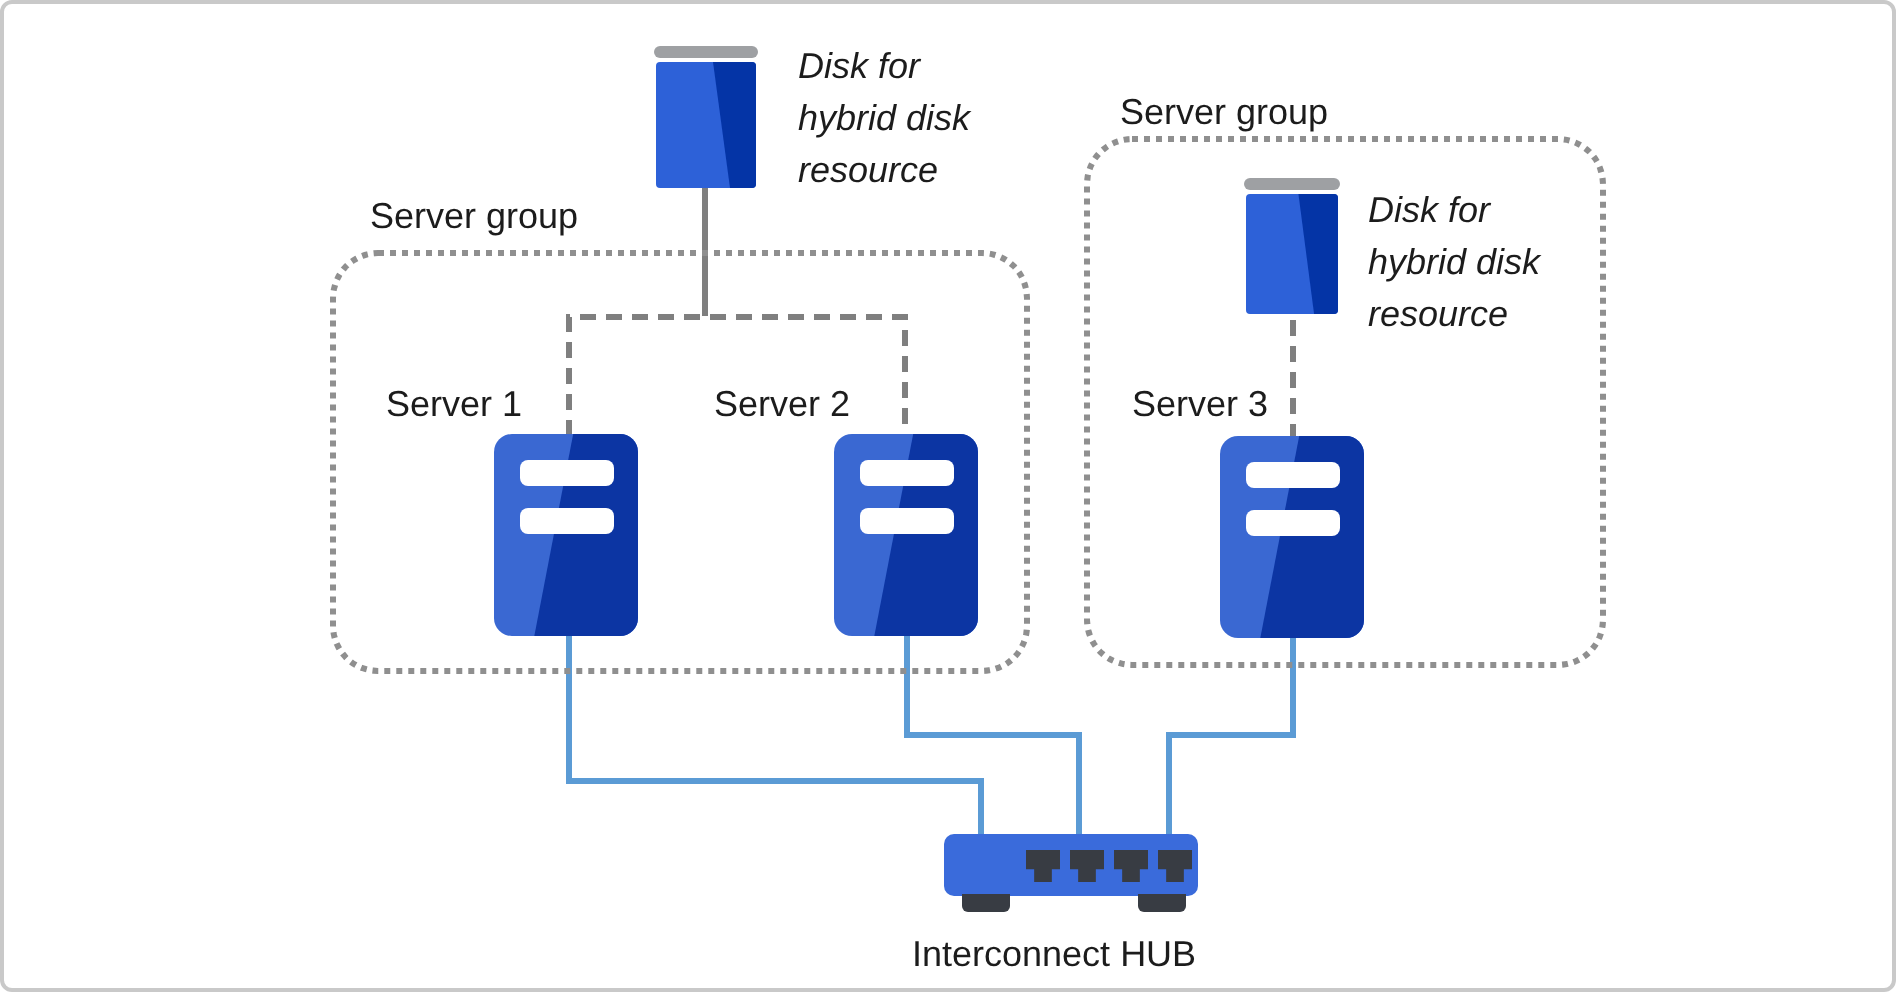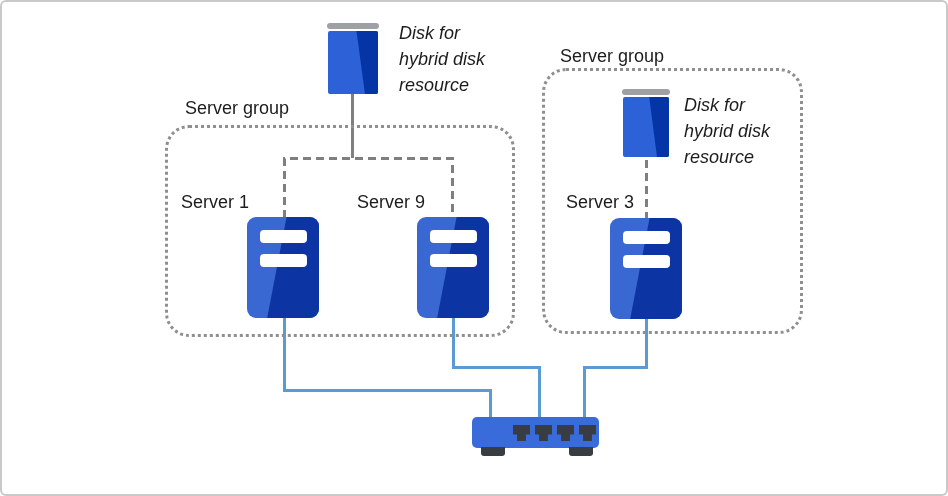--- a/index.html
+++ b/index.html
@@ -85,22 +85,22 @@
   <div class="disk d-right">
     <div class="cap"></div>
     <div class="body">
       <div class="shade"></div>
     </div>
   </div>
   <div class="lbl disk-lbl" style="left:682px; top:90px;">Disk for
 hybrid disk
 resource</div>
 
-  <div class="lbl" style="left:179px; top:188px;">Server 1</div>
-  <div class="lbl" style="left:355px; top:188px;">Server 9</div>
+  <div class="lbl" style="left:191px; top:188px;">Server 1</div>
+  <div class="lbl" style="left:355px; top:188px;">Server 2</div>
   <div class="lbl" style="left:564px; top:188px;">Server 3</div>
 
   <div class="server sv1">
     <div class="shade"></div>
     <div class="slot s1"></div>
     <div class="slot s2"></div>
   </div>
   <div class="server sv2">
     <div class="shade"></div>
     <div class="slot s1"></div>
@@ -114,14 +114,15 @@
 
   <div class="hub">
     <div class="port p1"></div>
     <div class="port p2"></div>
     <div class="port p3"></div>
     <div class="port p4"></div>
   </div>
   <div class="foot f1"></div>
   <div class="foot f2"></div>
 
+  <div class="lbl" style="left:454px; top:463px;">Interconnect HUB</div>
 
 </div>
 
 </body></html>

